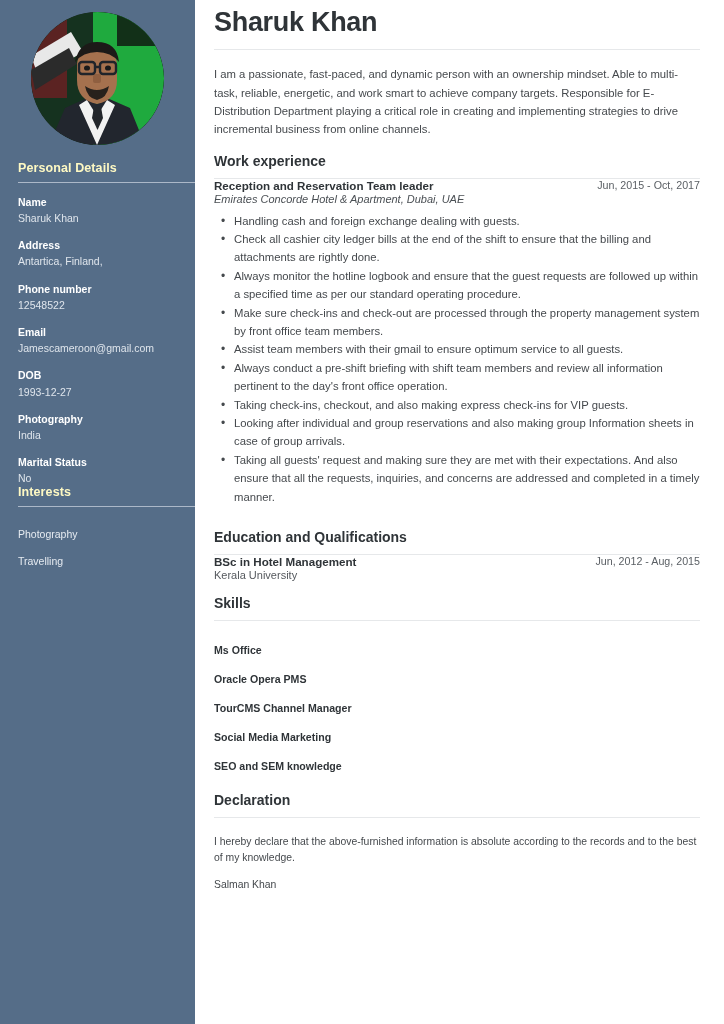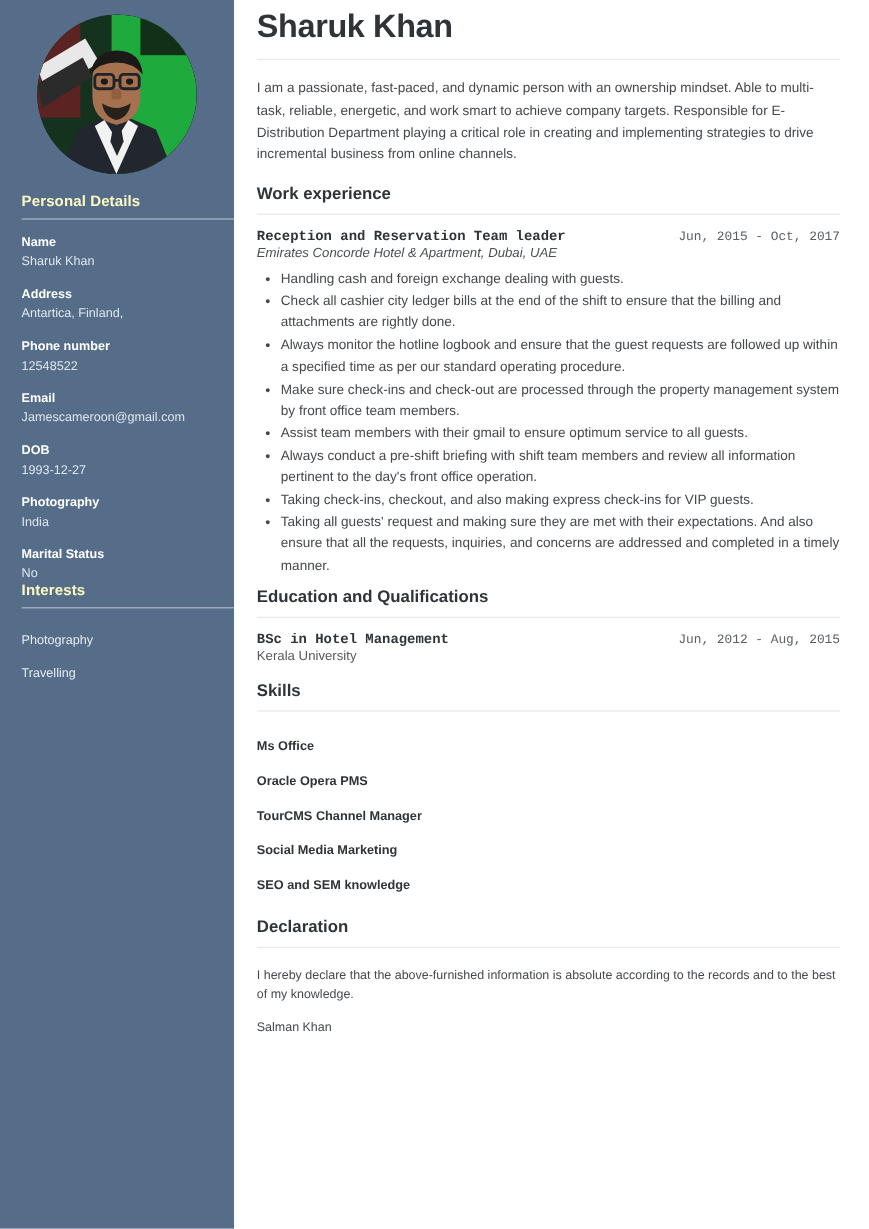--- a/index.html
+++ b/index.html
@@ -117,23 +117,22 @@
   }
   .section-rule {
     height: 1px;
     background: #e6e8ea;
     margin-top: 9px;
   }
 
   .entry-head {
     display: flex;
     justify-content: space-between;
-    align-items: flex-end;
-    margin-top: 12px;
-    font-family: Liberation Mono, monospace;
+    align-items: flex-start;
+    margin-top: 0;
   }
   .entry-title {
     font-size: 11.6px;
     font-weight: bold;
     color: #2f3438;
   }
   .entry-date {
     font-size: 10.7px;
     color: #5a5f64;
     white-space: nowrap;
@@ -306,24 +305,25 @@
     <div class="entry-sub">Emirates Concorde Hotel &amp; Apartment, Dubai, UAE</div>
 
     <ul class="bullets">
       <li>Handling cash and foreign exchange dealing with guests.</li>
       <li>Check all cashier city ledger bills at the end of the shift to ensure that the billing and attachments are rightly done.</li>
       <li>Always monitor the hotline logbook and ensure that the guest requests are followed up within a specified time as per our standard operating procedure.</li>
       <li>Make sure check-ins and check-out are processed through the property management system by front office team members.</li>
       <li>Assist team members with their gmail to ensure optimum service to all guests.</li>
       <li>Always conduct a pre-shift briefing with shift team members and review all information pertinent to the day's front office operation.</li>
       <li>Taking check-ins, checkout, and also making express check-ins for VIP guests.</li>
+      <li>Looking after individual and group reservations and also making group Information sheets in case of group arrivals.</li>
       <li>Taking all guests' request and making sure they are met with their expectations. And also ensure that all the requests, inquiries, and concerns are addressed and completed in a timely manner.</li>
     </ul>
 
-    <h2 class="section-title" style="margin-top:8px;">Education and Qualifications</h2>
+    <h2 class="section-title" style="margin-top:23px;">Education and Qualifications</h2>
     <div class="section-rule"></div>
 
     <div class="entry-head">
       <span class="entry-title">BSc in Hotel Management</span>
       <span class="entry-date">Jun, 2012 - Aug, 2015</span>
     </div>
     <div class="entry-sub plain">Kerala University</div>
 
     <h2 class="section-title" style="margin-top:14px;">Skills</h2>
     <div class="section-rule"></div>

